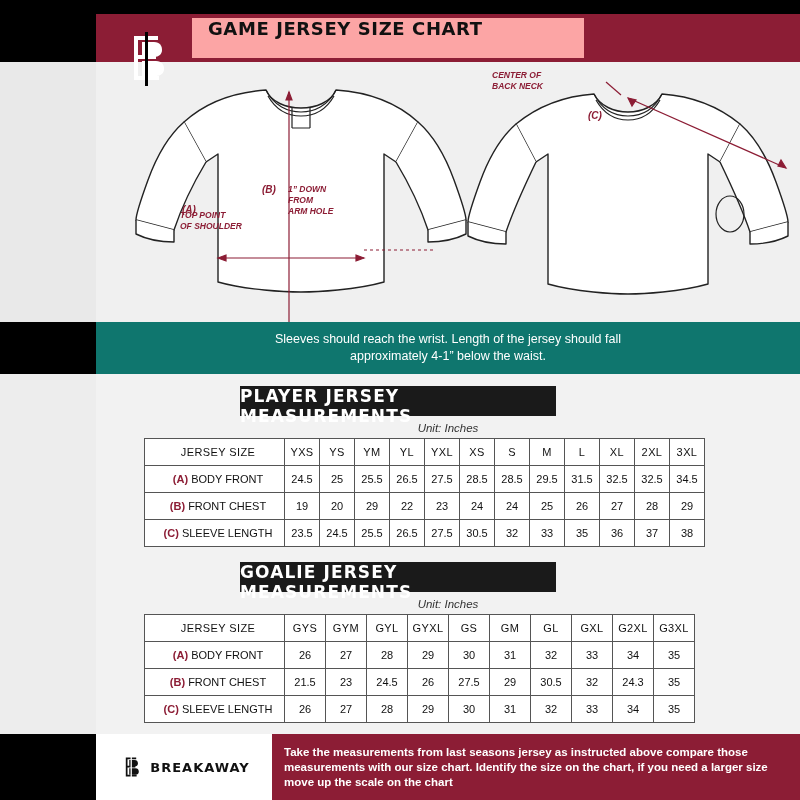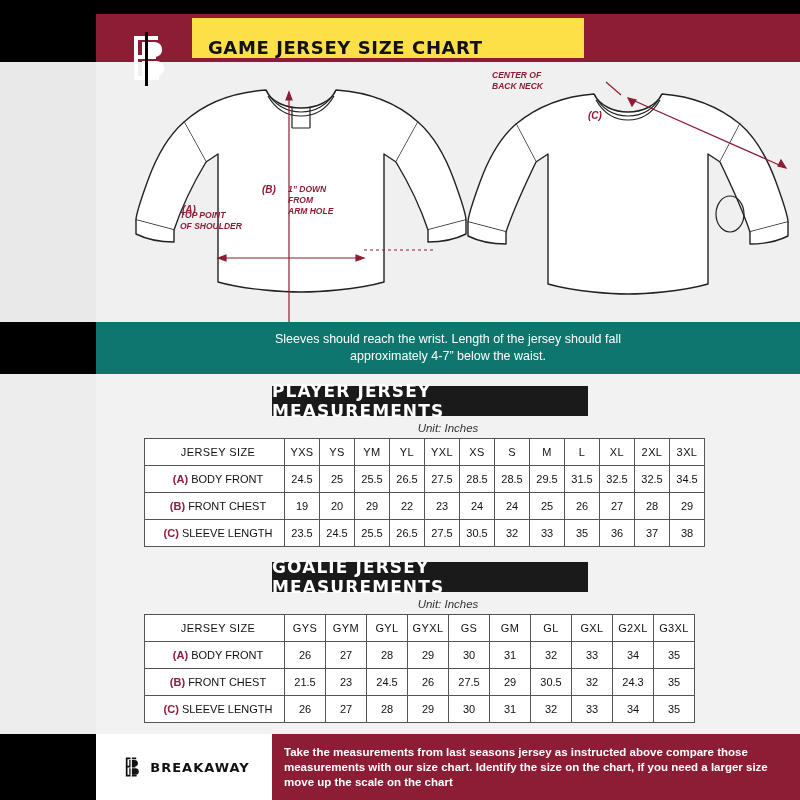--- a/index.html
+++ b/index.html
@@ -3,40 +3,40 @@
 <meta charset="utf-8">
 <style>
   html,body{margin:0;padding:0;background:#000;}
   body{width:800px;height:800px;font-family:"Liberation Sans",sans-serif;overflow:hidden;}
   .page{position:relative;width:800px;height:800px;background:#000;}
 
   
   .header{position:absolute;left:0;top:14px;width:800px;height:48px;background:#000;}
   .header-band{position:absolute;left:96px;top:0;width:704px;height:48px;background:#8c1d35;}
   .logo-box{position:absolute;left:96px;top:0;width:96px;height:48px;background:#8c1d35;}
-  .title-box{position:absolute;left:192px;top:4px;width:392px;height:40px;background:#fde047;display:flex;align-items:flex-end;}
+  .title-box{position:absolute;left:192px;top:4px;width:392px;height:40px;background:#fca5a5;display:flex;align-items:flex-start;}
   .title-box span{font-size:18px;font-weight:bold;letter-spacing:.6px;color:#111;padding-left:16px;font-family:"DejaVu Sans",sans-serif;}
 
   .brand-mark{position:absolute;left:116px;top:28px;width:60px;height:60px;z-index:5;}
 
   
   .illus{position:absolute;left:0;top:62px;width:800px;height:260px;background:#e9e9e9;}
   .illus-inner{position:absolute;left:96px;top:0;width:704px;height:260px;background:#f0f0f0;}
 
   
   .note-band{position:absolute;left:96px;top:322px;width:704px;height:52px;background:#0f766e;color:#fff;
     display:flex;flex-direction:column;align-items:center;justify-content:center;text-align:center;}
   .note-band div{font-size:12.5px;line-height:17px;}
 
   
   .body-area{position:absolute;left:0;top:374px;width:800px;height:360px;background:#ededed;}
   .body-inner{position:absolute;left:96px;top:0;width:704px;height:360px;background:#f2f2f2;}
 
   .sec-title{position:absolute;background:#1a1a1a;color:#fff;font-family:"DejaVu Sans",sans-serif;
-    font-weight:bold;letter-spacing:1.1px;font-size:17px;display:flex;align-items:center;justify-content:center;margin-left:32px;}
+    font-weight:bold;letter-spacing:1.1px;font-size:17px;display:flex;align-items:flex-start;justify-content:center;}
 
   .unit{position:absolute;width:100%;text-align:center;font-size:11.5px;font-style:italic;color:#333;}
 
   table.sz{position:absolute;border-collapse:collapse;background:#fff;}
   table.sz td,table.sz th{border:1px solid #555;font-size:11px;color:#111;height:24px;text-align:center;font-weight:normal;}
   table.sz th{font-weight:normal;font-size:11px;letter-spacing:.4px;}
   td.rowlab,th.rowlab{text-align:left;padding-left:8px;font-weight:bold;font-size:11.5px;width:130px;}
   td.rowlab .tag{color:#8c1d35;font-weight:bold;}
   th.hdrlab{text-align:center;font-weight:bold;letter-spacing:.6px;}
 
@@ -132,21 +132,21 @@
       <div class="annot" style="left:192px;top:122px;">1” DOWN<br>FROM<br>ARM HOLE</div>
       <div class="annot" style="left:84px;top:148px;">TOP POINT<br>OF SHOULDER</div>
       <div class="letter" style="left:86px;top:142px;">(A)</div>
       <div class="letter" style="left:166px;top:122px;">(B)</div>
       <div class="letter" style="left:492px;top:48px;">(C)</div>
     </div>
   </div>
 
   <div class="note-band">
     <div>Sleeves should reach the wrist. Length of the jersey should fall</div>
-    <div>approximately 4-7” below the waist.</div>
+    <div>approximately 4-1” below the waist.</div>
   </div>
 
   <div class="body-area">
     <div class="body-inner">
 
       <div class="sec-title" style="left:144px;top:12px;width:316px;height:30px;">
         <span>PLAYER JERSEY MEASUREMENTS</span>
       </div>
       <div class="unit" style="top:48px;">Unit: Inches</div>
 

